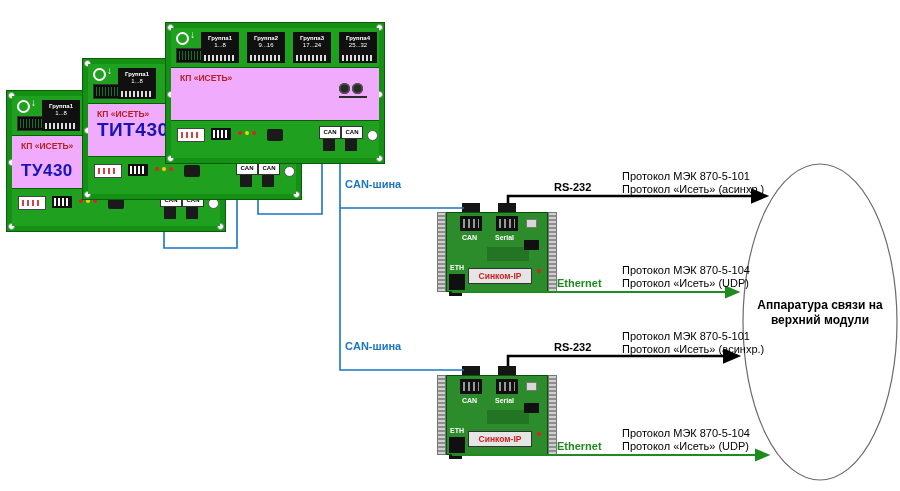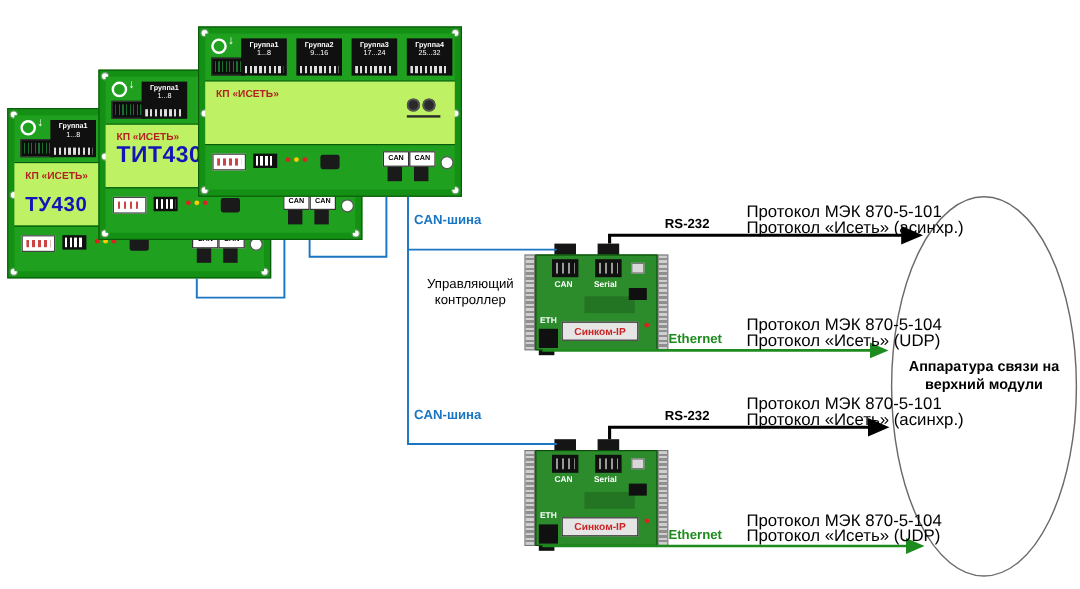--- a/index.html
+++ b/index.html
@@ -8,21 +8,21 @@
   .abs{position:absolute;}
 
   
   .title{left:94px;top:3px;font-size:12.5px;}
 
   
   .board{position:absolute;width:220px;height:142px;background:#149114;
          border:1px solid #0a5c0a;box-sizing:border-box;}
   .b-inner{position:absolute;inset:5px;display:flex;flex-direction:column;}
   .b-top{height:40px;background:#1fa01f;border-bottom:1px solid #0a5c0a;position:relative;}
-  .b-mid{height:52px;background:#bef264;position:relative;}
+  .b-mid{height:52px;background:#f0abfc;position:relative;}
   .b-bot{height:38px;background:#1fa01f;border-top:1px solid #0a5c0a;position:relative;}
   .screw{position:absolute;width:5px;height:5px;border-radius:50%;background:#fff;border:1px solid #6c9a6c;}
   .pico{position:absolute;left:5px;top:4px;width:9px;height:9px;border:2px solid #fff;border-radius:50%;}
   .parrow{position:absolute;left:19px;top:1px;color:#fff;font-size:10px;font-weight:bold;}
   .disp{position:absolute;left:5px;top:20px;width:26px;height:13px;background:#0d0d0d;border:1px solid #333;}
   .disp::after{content:"";position:absolute;inset:2px;
     background:repeating-linear-gradient(90deg,#25c04a 0 1px,transparent 1px 3px);opacity:.55;}
   .grp{position:absolute;top:4px;width:38px;height:31px;background:#101010;}
   .grp-name{font-size:6px;font-weight:bold;color:#fff;text-align:center;line-height:8px;padding-top:2px;}
   .grp-range{font-size:6px;color:#fff;text-align:center;line-height:7px;}
@@ -72,21 +72,21 @@
   .smd{position:absolute;right:10px;top:6px;width:9px;height:7px;background:#d8d8d8;border:1px solid #777;}
   .ledr{position:absolute;right:6px;top:56px;width:4px;height:4px;border-radius:50%;background:#d22;}
   .namebox{position:absolute;left:21px;top:55px;width:62px;height:14px;background:#e5e5e5;border:1px solid #333;
            display:flex;align-items:center;justify-content:center;}
   .namebox span{font-size:8.5px;font-weight:bold;color:#cc2222;}
 
   
   .ctrl-label{position:absolute;width:84px;text-align:center;font-size:11px;line-height:13px;z-index:9;}
   .buslbl{position:absolute;font-weight:bold;font-size:11px;z-index:9;}
   .can-col{color:#1a75c2;} .eth-col{color:#1e8b1e;} .rs-col{color:#000;text-align:right;}
-  .proto{position:absolute;font-size:14px;line-height:13px;z-index:9;white-space:nowrap;}
+  .proto{position:absolute;font-size:11px;line-height:13px;z-index:9;white-space:nowrap;}
   .cloud-label{position:absolute;left:756px;top:298px;width:128px;text-align:center;
                font-size:12px;font-weight:bold;line-height:15px;z-index:9;}
 
   
   .wires{position:absolute;left:0;top:0;z-index:8;pointer-events:none;}
 </style>
 </head>
 <body>
 
 <div class="stage">
@@ -292,21 +292,20 @@
       <div class="ethblk"></div>
       <div class="chip"></div>
       <div class="smd"></div>
       <div class="ledr"></div>
       <div class="namebox">
         <span>Синком-IP</span>
       </div>
     </div>
   </div>
 
-  <div class="ctrl-label" style="left:350px;top:231px;">Управляющий контроллер</div>
 
   <div class="buslbl can-col" style="left:345px;top:178px;">CAN-шина</div>
   <div class="buslbl can-col" style="left:345px;top:340px;">CAN-шина</div>
 
   <div class="buslbl rs-col" style="left:554px;top:181px;">RS-232</div>
   <div class="buslbl rs-col" style="left:554px;top:341px;">RS-232</div>
 
   <div class="buslbl eth-col" style="left:557px;top:277px;">Ethernet</div>
   <div class="buslbl eth-col" style="left:557px;top:440px;">Ethernet</div>
 

